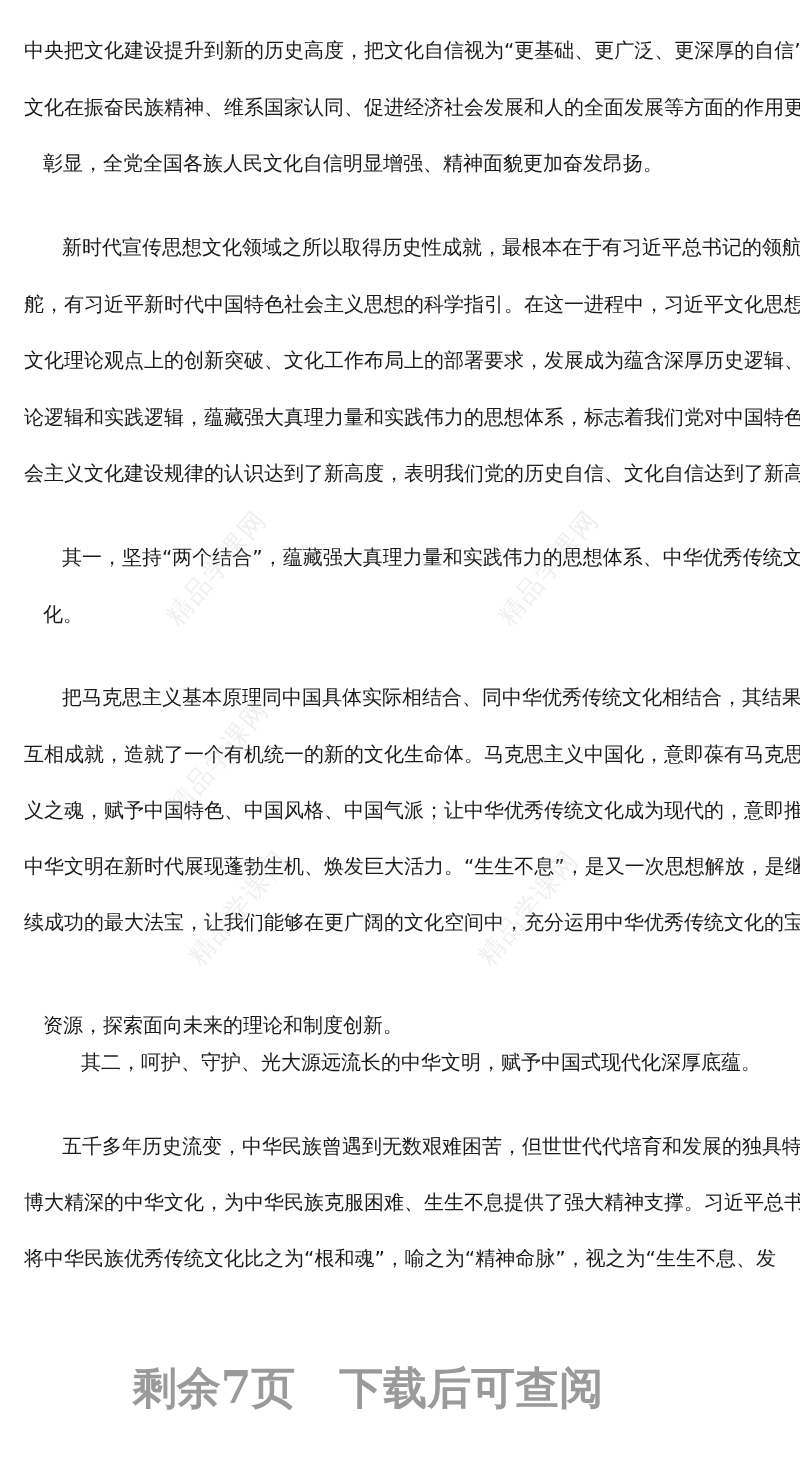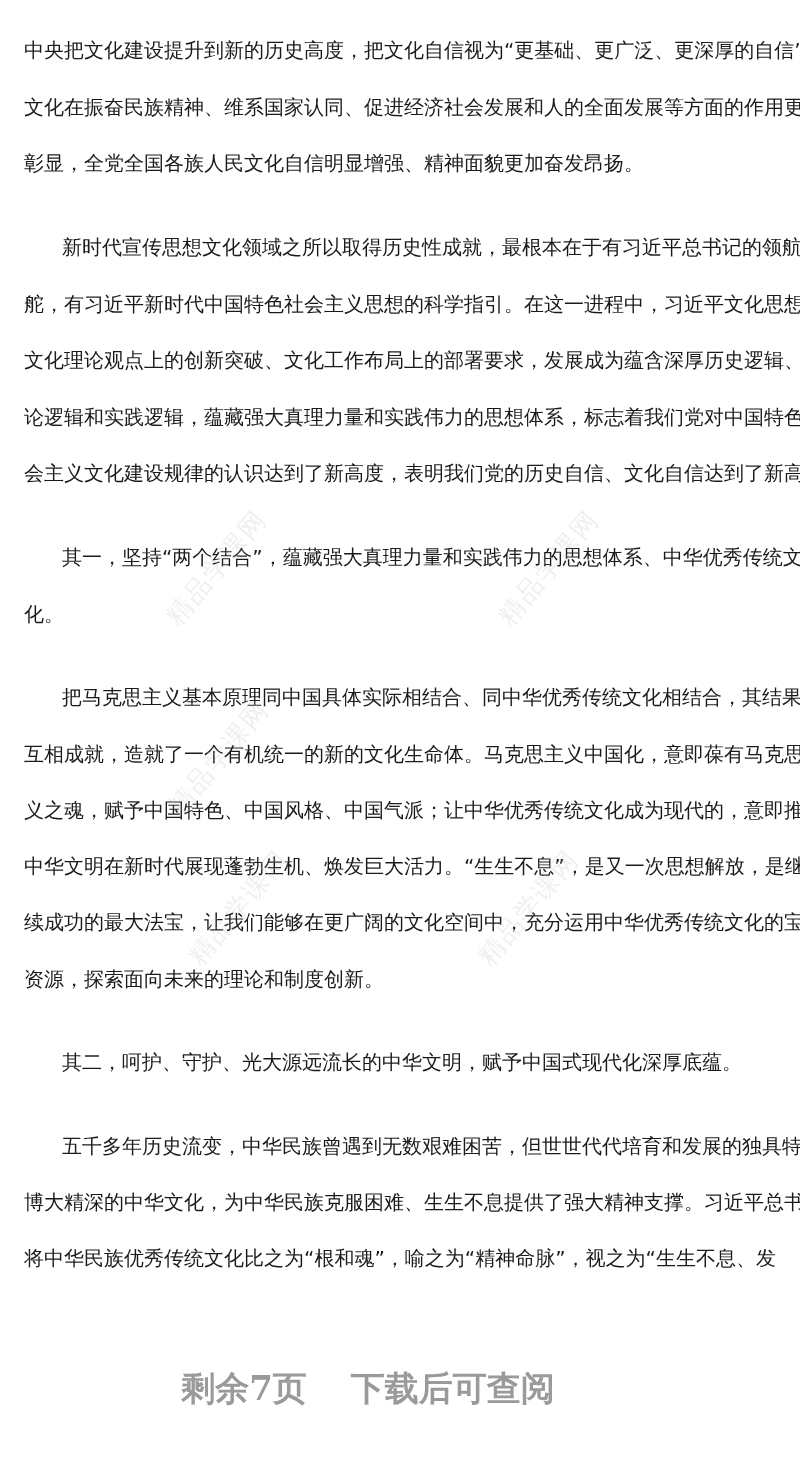--- a/index.html
+++ b/index.html
@@ -28,20 +28,21 @@
     height: 28px;
     line-height: 28px;
     font-size: 20px;
     white-space: nowrap;
     text-align: justify;
     text-align-last: justify;
     letter-spacing: 0;
   }
   .line.last {
     text-align-last: left;
+    margin-left: 19px;
   }
   .line.indent {
     left: 38px;
     width: 714px;
   }
   .watermark {
     position: absolute;
     font-size: 26px;
     color: rgba(180,180,180,0.22);
     transform: rotate(-50deg);
@@ -52,21 +53,21 @@
   }
   .overlay {
     position: absolute;
     top: 1362px;
     left: 0;
     width: 736px;
     height: 52px;
     text-align: center;
     font-family: "DejaVu Serif", "Liberation Serif", serif;
     font-weight: bold;
-    font-size: 34px;
+    font-size: 44px;
     line-height: 52px;
     color: #9a9a9a;
   }
   .overlay span.gap {
     display: inline-block;
     width: 44px;
   }
 </style>
 </head>
 <body>
@@ -84,21 +85,21 @@
   <div class="line" style="top:459px">会主义文化建设规律的认识达到了新高度，表明我们党的历史自信、文化自信达到了新高度。</div>
 
   <div class="line indent" style="top:543px">其一，坚持“两个结合”，蕴藏强大真理力量和实践伟力的思想体系、中华优秀传统文</div>
   <div class="line last" style="top:600px">化。</div>
 
   <div class="line indent" style="top:683px">把马克思主义基本原理同中国具体实际相结合、同中华优秀传统文化相结合，其结果是</div>
   <div class="line" style="top:740px">互相成就，造就了一个有机统一的新的文化生命体。马克思主义中国化，意即葆有马克思主</div>
   <div class="line" style="top:796px">义之魂，赋予中国特色、中国风格、中国气派；让中华优秀传统文化成为现代的，意即推动</div>
   <div class="line" style="top:852px">中华文明在新时代展现蓬勃生机、焕发巨大活力。“生生不息”，是又一次思想解放，是继</div>
   <div class="line" style="top:908px">续成功的最大法宝，让我们能够在更广阔的文化空间中，充分运用中华优秀传统文化的宝贵</div>
-  <div class="line last" style="top:965px">资源，探索面向未来的理论和制度创新。</div>
+  <div class="line last" style="top:1011px">资源，探索面向未来的理论和制度创新。</div>
 
   <div class="line indent last" style="top:1048px">其二，呵护、守护、光大源远流长的中华文明，赋予中国式现代化深厚底蕴。</div>
 
   <div class="line indent" style="top:1132px">五千多年历史流变，中华民族曾遇到无数艰难困苦，但世世代代培育和发展的独具特色、</div>
   <div class="line" style="top:1188px">博大精深的中华文化，为中华民族克服困难、生生不息提供了强大精神支撑。习近平总书记</div>
   <div class="line" style="top:1244px">将中华民族优秀传统文化比之为“根和魂”，喻之为“精神命脉”，视之为“生生不息、发</div>
 </div>
 
 <div class="watermark" style="left:158px; top:610px">精品学课网</div>
 <div class="watermark" style="left:490px; top:610px">精品学课网</div>

